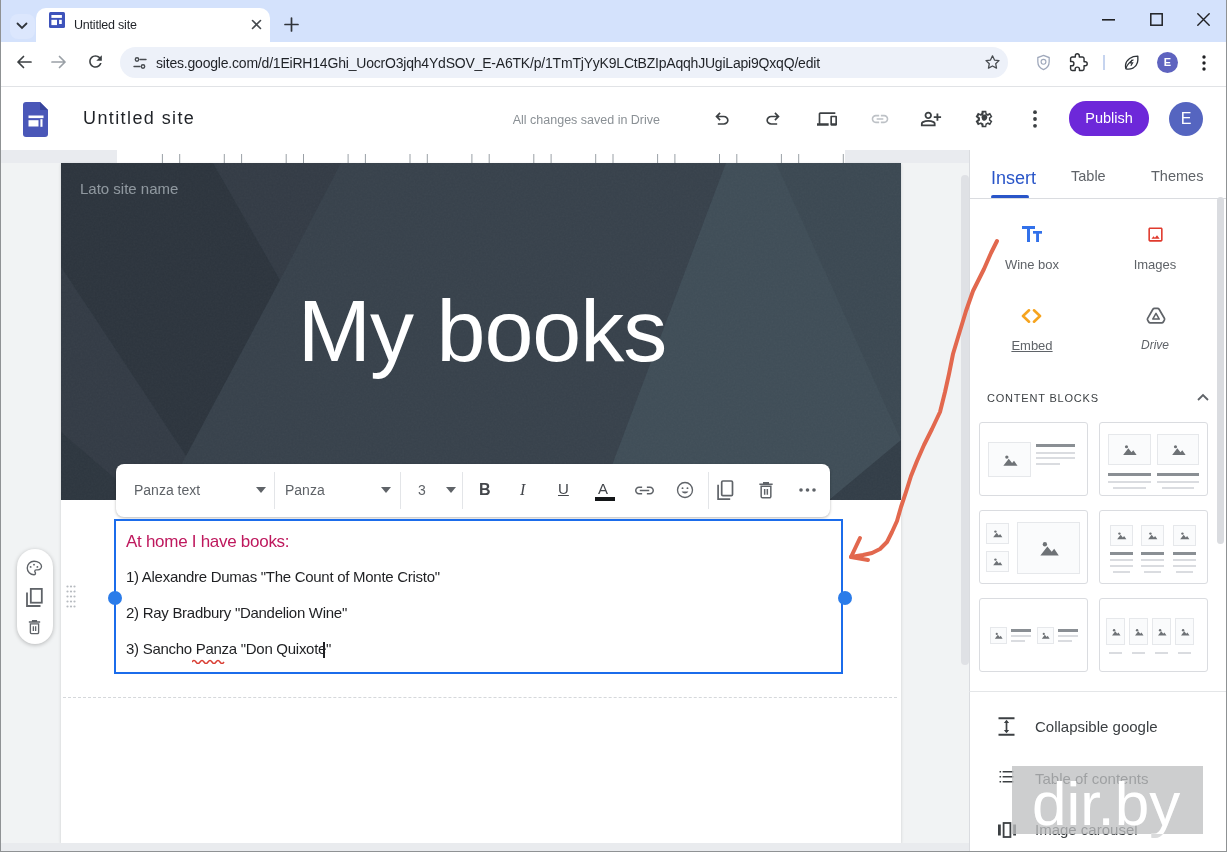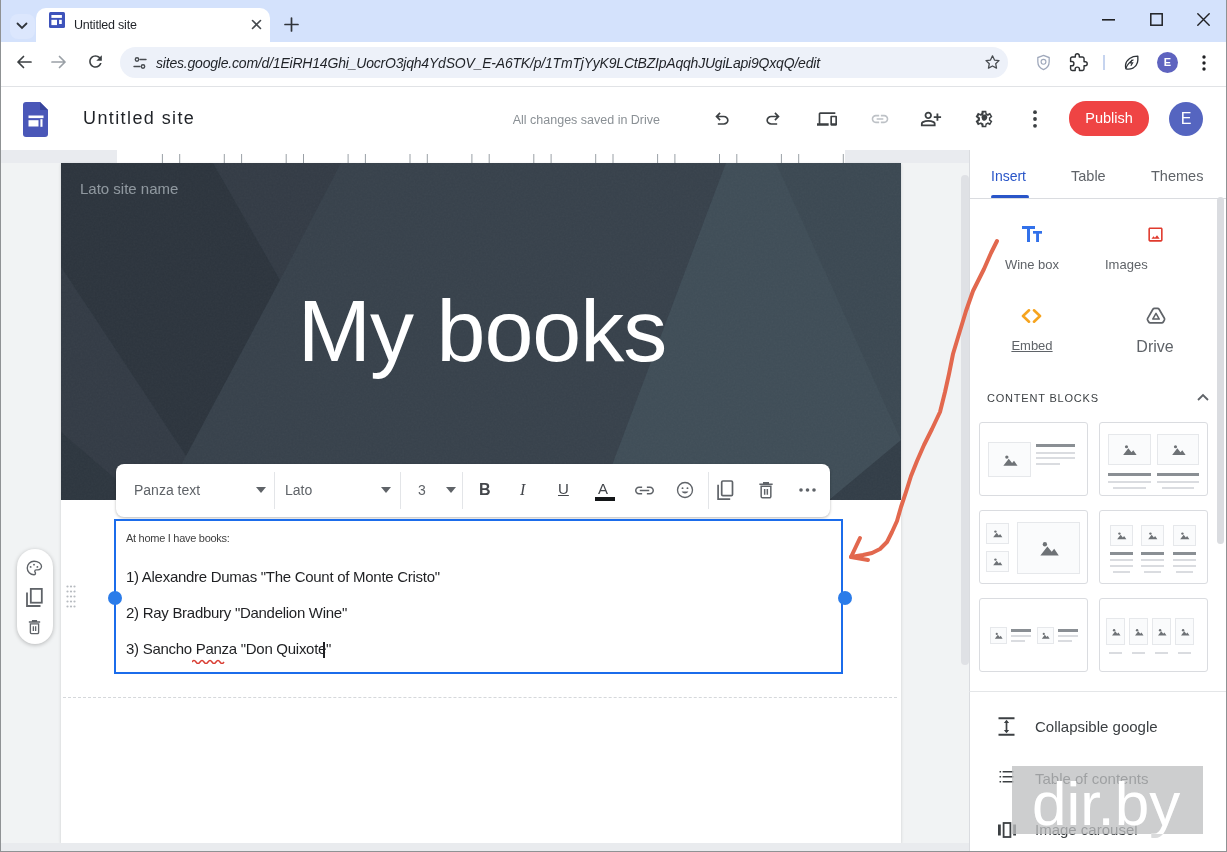--- a/index.html
+++ b/index.html
@@ -55,21 +55,21 @@
 <svg class="abs" style="left:86px;top:52px;" width="19" height="19" viewBox="0 0 24 24">
     <path d="M17.65 6.35C16.2 4.9 14.21 4 12 4c-4.42 0-7.99 3.58-8 8s3.57 8 8 8c3.73 0 6.84-2.55 7.73-6h-2.08c-.82 2.33-3.04 4-5.65 4-3.31 0-6-2.69-6-6s2.69-6 6-6c1.66 0 3.14.69 4.22 1.78L13 11h7V4l-2.35 2.35z" fill="#3c4043"></path>
   </svg>
 <div class="abs" style="left:120px;top:47px;width:888px;height:31px;border-radius:16px;background:#edf1f9;"></div>
 <svg class="abs" style="left:132px;top:55px;" width="16" height="16" viewBox="0 0 16 16">
     <circle cx="5" cy="4.5" r="1.7" fill="none" stroke="#474b50" stroke-width="1.4"></circle>
     <path d="M8 4.5 H14" stroke="#474b50" stroke-width="1.4" stroke-linecap="round"></path>
     <circle cx="11" cy="11.5" r="1.7" fill="none" stroke="#474b50" stroke-width="1.4"></circle>
     <path d="M2 11.5 H8" stroke="#474b50" stroke-width="1.4" stroke-linecap="round"></path>
   </svg>
-<div class="abs" style="left:156px;top:55px;font-size:14px;letter-spacing:-0.2px;color:#1f2227;font-style:italic;">sites.google.com/d/1EiRH14Ghi_UocrO3jqh4YdSOV_E-A6TK/p/1TmTjYyK9LCtBZIpAqqhJUgiLapi9QxqQ/edit</div>
+<div class="abs" style="left:156px;top:55px;font-size:14px;letter-spacing:-0.2px;color:#1f2227;">sites.google.com/d/1EiRH14Ghi_UocrO3jqh4YdSOV_E-A6TK/p/1TmTjYyK9LCtBZIpAqqhJUgiLapi9QxqQ/edit</div>
 <svg class="abs" style="left:984px;top:54px;" width="17" height="17" viewBox="0 0 24 24">
     <path d="M12 2.6 l2.8 5.9 6.4 .8 -4.7 4.4 1.2 6.3 -5.7 -3.1 -5.7 3.1 1.2 -6.3 -4.7 -4.4 6.4 -.8 z" fill="none" stroke="#474b50" stroke-width="1.8" stroke-linejoin="round"></path>
   </svg>
 
 <svg class="abs" style="left:1035px;top:54px;" width="17" height="17" viewBox="0 0 24 24">
     <path d="M12 2 L20 5 V11 C20 16.5 16.6 20.3 12 22 C7.4 20.3 4 16.5 4 11 V5 Z" fill="none" stroke="#9fa8bb" stroke-width="1.8"></path>
     <circle cx="12" cy="11" r="3.4" fill="none" stroke="#9fa8bb" stroke-width="1.6"></circle>
   </svg>
 <svg class="abs" style="left:1069px;top:53px;" width="19" height="19" viewBox="0 0 24 24">
     <path d="M20.5 11H19V7c0-1.1-.9-2-2-2h-4V3.5a2.5 2.5 0 0 0-5 0V5H4c-1.1 0-2 .9-2 2v3.8h1.5a2.7 2.7 0 0 1 0 5.4H2V20c0 1.1.9 2 2 2h3.8v-1.5a2.7 2.7 0 0 1 5.4 0V22H17c1.1 0 2-.9 2-2v-4h1.5a2.5 2.5 0 0 0 0-5z" fill="#ffffff" stroke="#2e3134" stroke-width="1.8" stroke-linejoin="round"></path>
@@ -121,21 +121,21 @@
 
 <svg class="abs" style="left:974px;top:109px;" width="20" height="20" viewBox="0 0 24 24">
     <path transform="scale(0.025) translate(0,960)" d="M370-80l-16-128q-13-5-24.5-12T307-235l-119 50L78-375l103-78q-1-7-1-13.5v-27q0-6.5 1-13.5L78-585l110-190 119 50q11-8 23-15t24-12l16-128h220l16 128q13 5 24.5 12t22.5 15l119-50 110 190-103 78q1 7 1 13.5v27q0 6.5-2 13.5l103 78-110 190-118-50q-11 8-23 15t-24 12L590-80H370Zm92-80h75l14-106q31-8 57.5-23.5T657-327l99 41 37-65-86-65q5-14 7-29.5t2-31.5q0-16-2-31.5t-7-29.5l86-65-37-65-99 42q-22-23-48.5-38.5T551-688l-13-106h-75l-14 106q-31 8-57.5 23.5T343-627l-99-41-37 65 86 64q-5 15-7 30t-2 32q0 16 2 31t7 30l-86 65 37 65 99-42q22 23 48.5 38.5T449-266l13 106Zm38-260q58 0 99-41t41-99q0-58-41-99t-99-41q-59 0-99.5 41T360-560q0 58 40.5 99t99.5 41Z" fill="#3c4043"></path>
     <circle cx="12" cy="12" r="2.2" fill="#3c4043"></circle>
   </svg>
 <svg class="abs" style="left:1033px;top:110px;" width="4" height="18" viewBox="0 0 4 18">
     <circle cx="2" cy="2.2" r="1.9" fill="#3c4043"></circle>
     <circle cx="2" cy="9" r="1.9" fill="#3c4043"></circle>
     <circle cx="2" cy="15.8" r="1.9" fill="#3c4043"></circle>
   </svg>
-<div class="abs" style="left:1069px;top:101px;width:80px;height:35px;border-radius:17px;background:#ef4444;color:#fff;font-size:14.5px;font-weight:500;text-align:center;line-height:35px;">Publish</div>
+<div class="abs" style="left:1069px;top:101px;width:80px;height:35px;border-radius:17px;background:#6d28d9;color:#fff;font-size:14.5px;font-weight:500;text-align:center;line-height:35px;">Publish</div>
 <div class="abs" style="left:1169px;top:102px;width:34px;height:34px;border-radius:50%;background:#5565c0;"></div>
 <div class="abs" style="left:1169px;top:110px;width:34px;text-align:center;font-size:16px;color:#fff;">E</div>
 
 <div class="abs" style="left:0;top:150px;width:969px;height:702px;background:#f1f3f4;"></div>
 
 <div class="abs" style="left:0;top:150px;width:969px;height:13px;background:#e9ebef;"></div>
 <div class="abs" style="left:117px;top:150px;width:728px;height:13px;background:#fff;" id="ruler"></div>
 <svg class="abs" style="left:117px;top:150px;" width="728" height="13" viewBox="0 0 728 13">
 <g stroke="#9aa0a6" stroke-width="1">
 <line x1="45.4" y1="4" x2="45.4" y2="13"></line>
@@ -193,21 +193,21 @@
 <div class="abs" style="left:0;top:843px;width:969px;height:9px;background:#e9ebee;"></div>
 
 <div class="abs" style="left:961px;top:175px;width:8px;height:490px;border-radius:4px;background:#dfe1e5;"></div>
 
 <div class="abs" style="left:116px;top:464px;width:714px;height:53px;background:#fff;border-radius:8px;box-shadow:0 1px 3px rgba(0,0,0,0.28);"></div>
 <div class="abs" style="left:134px;top:482px;font-size:14px;color:#5f6368;">Panza text</div>
 <svg class="abs" style="left:256px;top:487px;" width="10" height="6" viewBox="0 0 10 6">
     <path d="M0 0 L5 6 L10 0 Z" fill="#5f6368"></path>
   </svg>
 <div class="abs" style="left:274px;top:472px;width:1px;height:37px;background:#e3e5e8;"></div>
-<div class="abs" style="left:285px;top:482px;font-size:14px;color:#5f6368;">Lato</div>
+<div class="abs" style="left:285px;top:482px;font-size:14px;color:#5f6368;">Panza</div>
 <svg class="abs" style="left:381px;top:487px;" width="10" height="6" viewBox="0 0 10 6">
     <path d="M0 0 L5 6 L10 0 Z" fill="#5f6368"></path>
   </svg>
 <div class="abs" style="left:400px;top:472px;width:1px;height:37px;background:#e3e5e8;"></div>
 <div class="abs" style="left:418px;top:482px;font-size:14px;color:#5f6368;">3</div>
 <svg class="abs" style="left:446px;top:487px;" width="10" height="6" viewBox="0 0 10 6">
     <path d="M0 0 L5 6 L10 0 Z" fill="#5f6368"></path>
   </svg>
 <div class="abs" style="left:462px;top:472px;width:1px;height:37px;background:#e3e5e8;"></div>
 <div class="abs" style="left:479px;top:481px;font-size:16px;font-weight:bold;color:#43464b;">B</div>
@@ -232,21 +232,21 @@
 <svg class="abs" style="left:756px;top:480px;" width="20" height="20" viewBox="0 0 24 24">
     <path d="M6.2 7.5 V19.8 a1.6 1.6 0 0 0 1.6 1.6 h8.4 A1.6 1.6 0 0 0 17.8 19.8 V7.5 Z M4 5 H20 M9.3 5 V3.2 h5.4 V5 M10.4 10.8 v7 M13.6 10.8 v7" fill="none" stroke="#5f6368" stroke-width="1.8"></path>
   </svg>
 <svg class="abs" style="left:799px;top:488px;" width="17" height="4" viewBox="0 0 17 4">
     <circle cx="2" cy="2" r="1.8" fill="#5f6368"></circle>
     <circle cx="8.5" cy="2" r="1.8" fill="#5f6368"></circle>
     <circle cx="15" cy="2" r="1.8" fill="#5f6368"></circle>
   </svg>
 
 <div class="abs" style="left:114px;top:519px;width:729px;height:155px;border:2px solid #1b6ceb;box-sizing:border-box;"></div>
-<div class="abs" style="left:126px;top:532px;font-size:11px;letter-spacing:-0.28px;color:#404040;">At home I have books:</div>
+<div class="abs" style="left:126px;top:532px;font-size:17px;letter-spacing:-0.28px;color:#be185d;">At home I have books:</div>
 <div class="abs" style="left:126px;top:568px;font-size:15px;letter-spacing:-0.28px;color:#1f2023;">1) Alexandre Dumas "The Count of Monte Cristo"</div>
 <div class="abs" style="left:126px;top:604px;font-size:15px;letter-spacing:-0.28px;color:#1f2023;">2) Ray Bradbury "Dandelion Wine"</div>
 <div class="abs" style="left:126px;top:640px;font-size:15px;letter-spacing:-0.28px;color:#1f2023;">3) Sancho Panza "Don Quixote"</div>
 <div class="abs" style="left:323px;top:642px;width:1.5px;height:16px;background:#1f2023;"></div>
 <svg class="abs" style="left:192px;top:658px;" width="33" height="6" viewBox="0 0 33 6">
     <path d="M0 4 Q2 1 4 4 T8 4 T12 4 T16 4 T20 4 T24 4 T28 4 T32 4" stroke="#d93f35" stroke-width="1.5" fill="none"></path>
   </svg>
 <div class="abs" style="left:108px;top:591px;width:14px;height:14px;border-radius:50%;background:#2b7ce9;"></div>
 <div class="abs" style="left:838px;top:591px;width:14px;height:14px;border-radius:50%;background:#2b7ce9;"></div>
 
@@ -279,52 +279,52 @@
       <circle cx="1.5" cy="16.5" r="1.1"></circle>
       <circle cx="5" cy="16.5" r="1.1"></circle>
       <circle cx="8.5" cy="16.5" r="1.1"></circle>
       <circle cx="1.5" cy="21.5" r="1.1"></circle>
       <circle cx="5" cy="21.5" r="1.1"></circle>
       <circle cx="8.5" cy="21.5" r="1.1"></circle>
     </g>
   </svg>
 
 <div class="abs" style="left:969px;top:150px;width:258px;height:702px;background:#fff;border-left:1px solid #dadce0;box-sizing:border-box;"></div>
-<div class="abs" style="left:991px;top:168px;font-size:14px;color:#2955c8;">Insert</div>
+<div class="abs" style="left:991px;top:168px;font-size:18px;color:#2955c8;">Insert</div>
 <div class="abs" style="left:1071px;top:168px;font-size:14.5px;color:#5f6368;">Table</div>
 <div class="abs" style="left:1151px;top:168px;font-size:14.5px;color:#5f6368;">Themes</div>
 <div class="abs" style="left:991px;top:195px;width:38px;height:4px;border-radius:2px;background:#2955c8;"></div>
 <div class="abs" style="left:970px;top:198px;width:257px;height:1px;background:#dadce0;"></div>
 
 <svg class="abs" style="left:1022px;top:226px;" width="20" height="16" viewBox="0 0 20 16">
     <g fill="#3271ea">
       <rect x="0" y="0" width="13" height="3"></rect>
       <rect x="5" y="0" width="3" height="16"></rect>
       <rect x="11" y="5" width="9" height="2.7"></rect>
       <rect x="14.1" y="5" width="2.9" height="11"></rect>
     </g>
   </svg>
 <div class="abs" style="left:982px;top:257px;width:100px;text-align:center;font-size:13px;color:#5f6368;">Wine box</div>
 
 <svg class="abs" style="left:1146px;top:225px;" width="19" height="19" viewBox="0 0 24 24">
     <path d="M19 5v14H5V5h14m0-2H5c-1.1 0-2 .9-2 2v14c0 1.1.9 2 2 2h14c1.1 0 2-.9 2-2V5c0-1.1-.9-2-2-2z" fill="#e03a2d"></path>
     <path d="M13.9 12.9l-2.6 3.35L9.5 14.1 6.9 17.4h10.4z" fill="#e03a2d"></path>
   </svg>
-<div class="abs" style="left:1105px;top:257px;width:100px;font-size:13px;color:#5f6368;">Images</div>
+<div class="abs" style="left:1105px;top:257px;width:100px;text-align:center;font-size:13px;color:#5f6368;">Images</div>
 
 <svg class="abs" style="left:1021px;top:309px;" width="21" height="14" viewBox="0 0 21 14">
     <path d="M8 1.3 L2 7 L8 12.7 M13 1.3 L19 7 L13 12.7" fill="none" stroke="#f6a41f" stroke-width="2.6" stroke-linecap="round" stroke-linejoin="round"></path>
   </svg>
 <div class="abs" style="left:982px;top:338px;width:100px;text-align:center;font-size:13px;color:#5f6368;text-decoration:underline;">Embed</div>
 
 <svg class="abs" style="left:1145px;top:306px;" width="22" height="19" viewBox="0 0 24 21">
     <path d="M10.3 2.6 h3.4 a2 2 0 0 1 1.73 1 l5.8 10 a2 2 0 0 1 0 2 l-1.2 2.1 a2 2 0 0 1 -1.73 1 H5.7 a2 2 0 0 1 -1.73 -1 l-1.2 -2.1 a2 2 0 0 1 0 -2 l5.8 -10 a2 2 0 0 1 1.73 -1 Z" fill="none" stroke="#5f6368" stroke-width="1.9" stroke-linejoin="round"></path>
     <path d="M12 8.2 L15.6 14.4 H8.4 Z" fill="none" stroke="#5f6368" stroke-width="1.7" stroke-linejoin="round"></path>
   </svg>
-<div class="abs" style="left:1105px;top:338px;width:100px;text-align:center;font-size:16px;color:#5f6368;">Drive</div>
+<div class="abs" style="left:1105px;top:338px;width:100px;text-align:center;font-size:12px;color:#5f6368;font-style:italic;">Drive</div>
 
 <div class="abs" style="left:987px;top:392px;font-size:11px;font-weight:500;letter-spacing:0.8px;color:#3c4043;">CONTENT BLOCKS</div>
 <svg class="abs" style="left:1197px;top:393px;" width="12" height="8" viewBox="0 0 12 8">
     <path d="M1 7 L6 2 L11 7" stroke="#5f6368" stroke-width="1.8" fill="none"></path>
   </svg>
 
 <div class="card" style="left:979px;top:422px;"></div>
 <div class="card" style="left:1099px;top:422px;"></div>
 <div class="card" style="left:979px;top:510px;"></div>
 <div class="card" style="left:1099px;top:510px;"></div>

